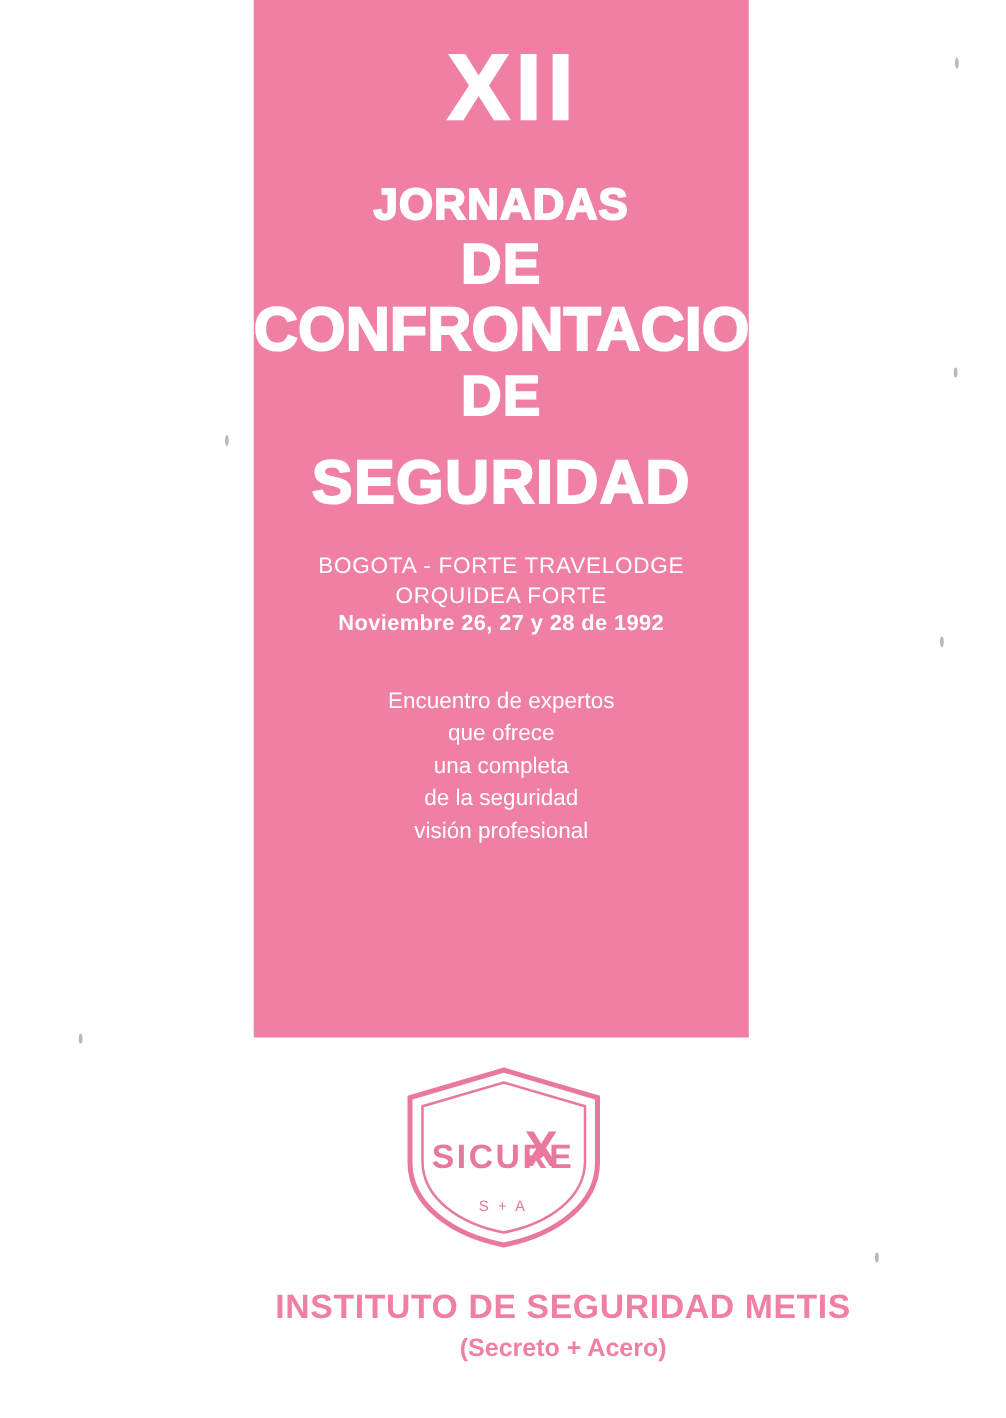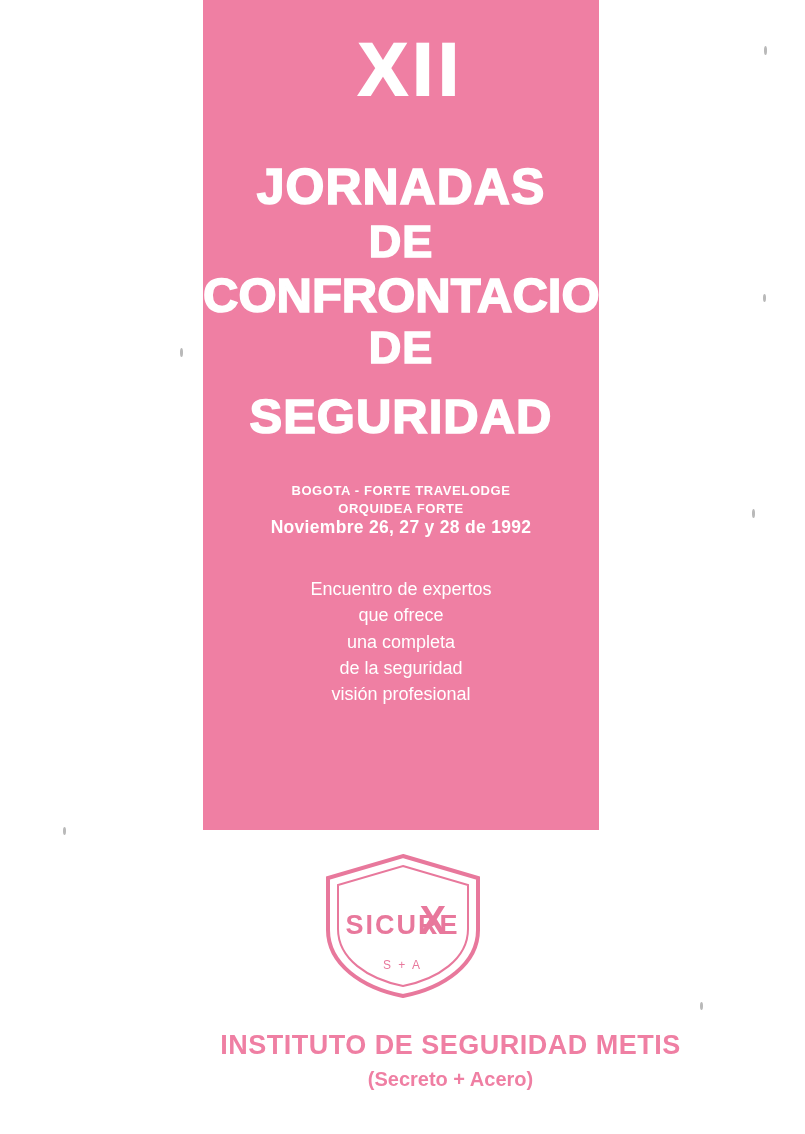--- a/index.html
+++ b/index.html
@@ -44,30 +44,30 @@
     padding-left: 20px;
     -webkit-text-stroke: 2px #ffffff;
   }
 
   .banner-main {
     font-weight: bold;
     line-height: 0.98;
     letter-spacing: 1px;
     -webkit-text-stroke: 1.6px #ffffff;
   }
-  #banner-l1 { margin-top: 56px; font-size: 50px; }
+  #banner-l1 { margin-top: 40px; font-size: 35px; }
   #banner-l2 { margin-top: 8px;  font-size: 45px; }
   #banner-l3 { margin-top: 7px;  font-size: 49px; letter-spacing: 0px; }
   #banner-l4 { margin-top: 7px;  font-size: 45px; }
   #banner-l5 { margin-top: 22px;  font-size: 49px; letter-spacing: 1px; }
 
   #banner-venue {
-    margin-top: 42px;
-    font-size: 13px;
-    font-weight: bold;
+    margin-top: 30px;
+    font-size: 18px;
+    font-weight: normal;
     letter-spacing: 0.6px;
     line-height: 1.35;
   }
 
   #banner-dates {
     font-size: 17.5px;
     font-weight: bold;
     letter-spacing: 0.3px;
   }
 

